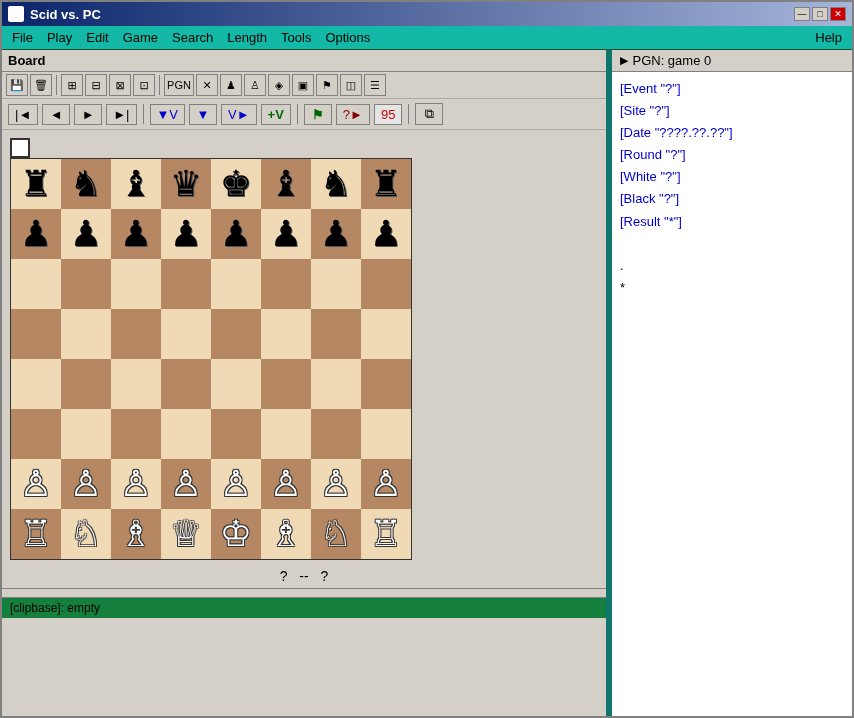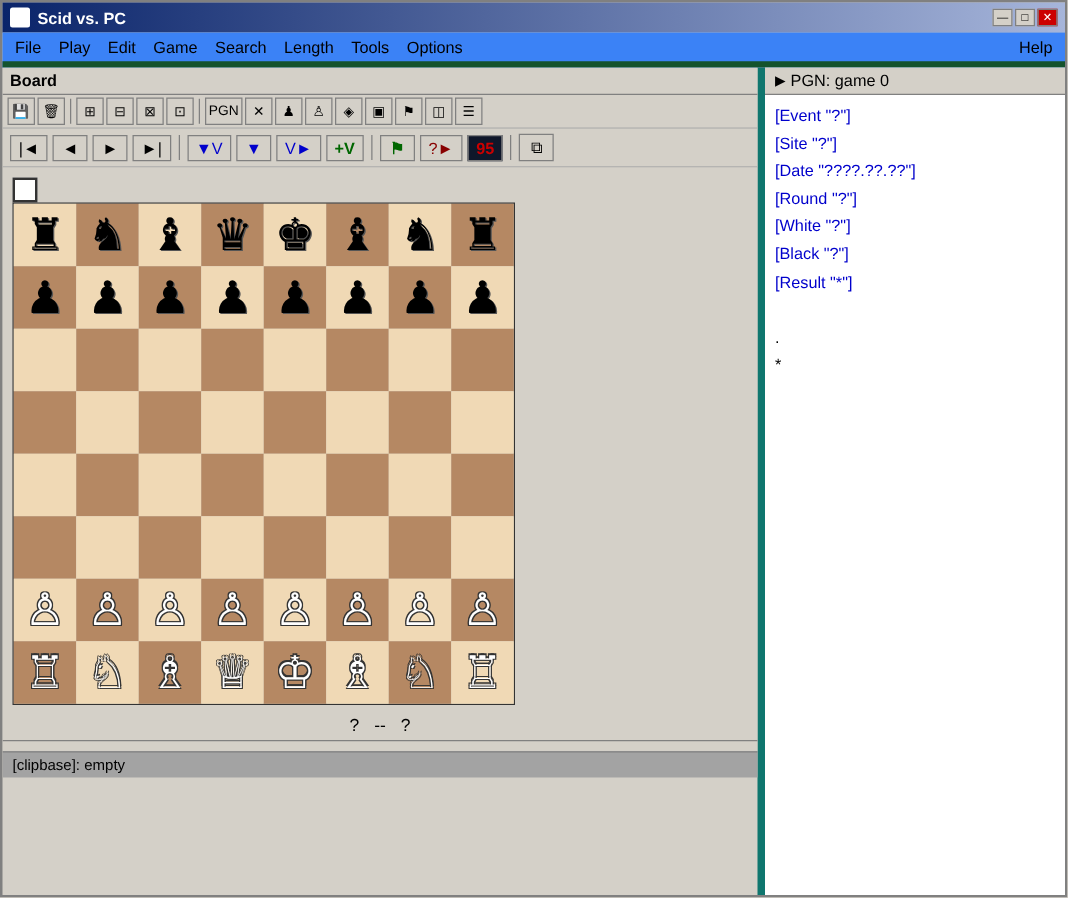--- a/index.html
+++ b/index.html
@@ -57,25 +57,25 @@
       background: #d4d0c8;
       display: flex;
       align-items: center;
       justify-content: center;
       font-size: 9px;
       cursor: pointer;
       color: #000;
     }
     .title-btn.close { background: #cc0000; color: white; }
     .menu-bar {
-      background: #3b82f6;
+      background: #14b8a6;
       padding: 2px 4px;
       display: flex;
       gap: 2px;
-      border-bottom: 5px solid #14532d;
+      border-bottom: 1px solid #14532d;
     }
     .menu-item {
       padding: 2px 6px;
       cursor: pointer;
       font-size: 13px;
       color: #000;
     }
     .menu-help {
       margin-left: auto;
     }
@@ -181,21 +181,21 @@
       border-top: 1px solid #808080;
       background: #d4d0c8;
       font-size: 12px;
       line-height: 1.6;
     }
     .status-line { color: #000; }
     .link-text { color: #0000cc; text-decoration: underline; cursor: pointer; }
     .clipbase-bar {
       padding: 3px 8px;
       border-top: 1px solid #808080;
-      background: #a3a3a3;
+      background: #15803d;
       font-size: 12px;
       color: #000;
     }
     .right-panel {
       width: 240px;
       display: flex;
       flex-direction: column;
       background: white;
     }
     .pgn-header {
@@ -282,21 +282,21 @@
         <button class="nav-btn">►</button>
         <button class="nav-btn">►|</button>
         <div class="tb-sep"></div>
         <button class="nav-btn blue">▼V</button>
         <button class="nav-btn blue">▼</button>
         <button class="nav-btn blue">V►</button>
         <button class="nav-btn green">+V</button>
         <div class="tb-sep"></div>
         <button class="nav-btn green" style="color:#006600;">⚑</button>
         <button class="nav-btn" style="color:#880000;">?►</button>
-        <button class="nav-btn red" style="color:#cc0000;font-weight:bold;background:#0f172a;">95</button>
+        <button class="nav-btn red" style="color:#cc0000;font-weight:normal;background:#e5e5e5;">95</button>
         <div class="tb-sep"></div>
         <button class="nav-btn">⧉</button>
       </div>
 
       <div class="board-area">
         <div style="display:flex;align-items:flex-start;">
           <div class="flip-indicator"></div>
           <div style="width:10px;"></div>
         </div>
         <div class="chessboard" id="chessboard">

